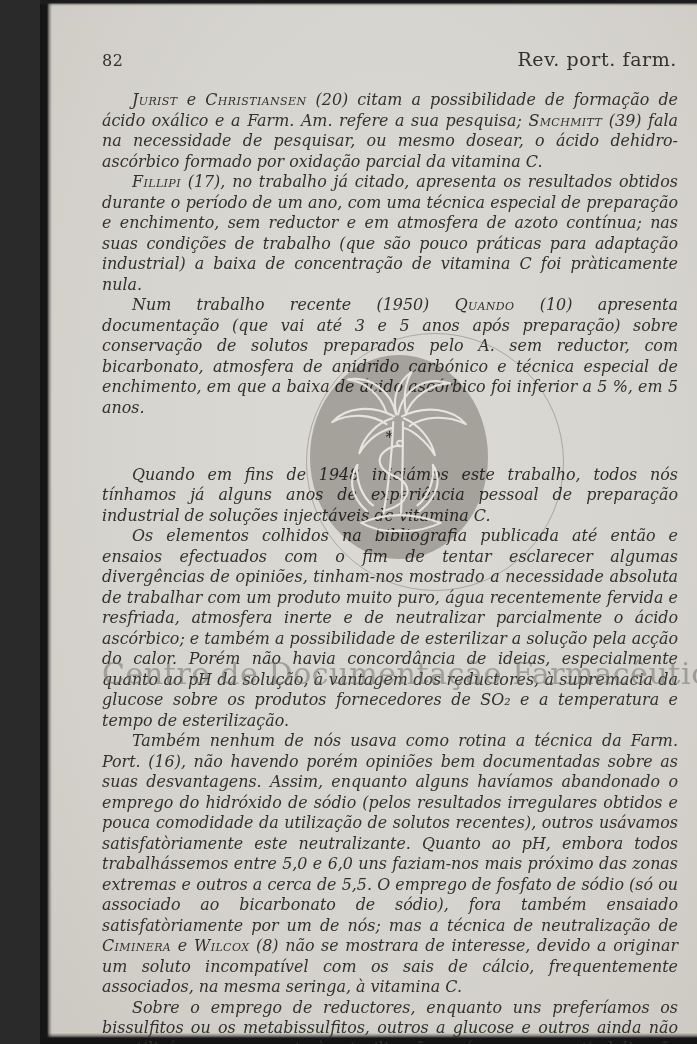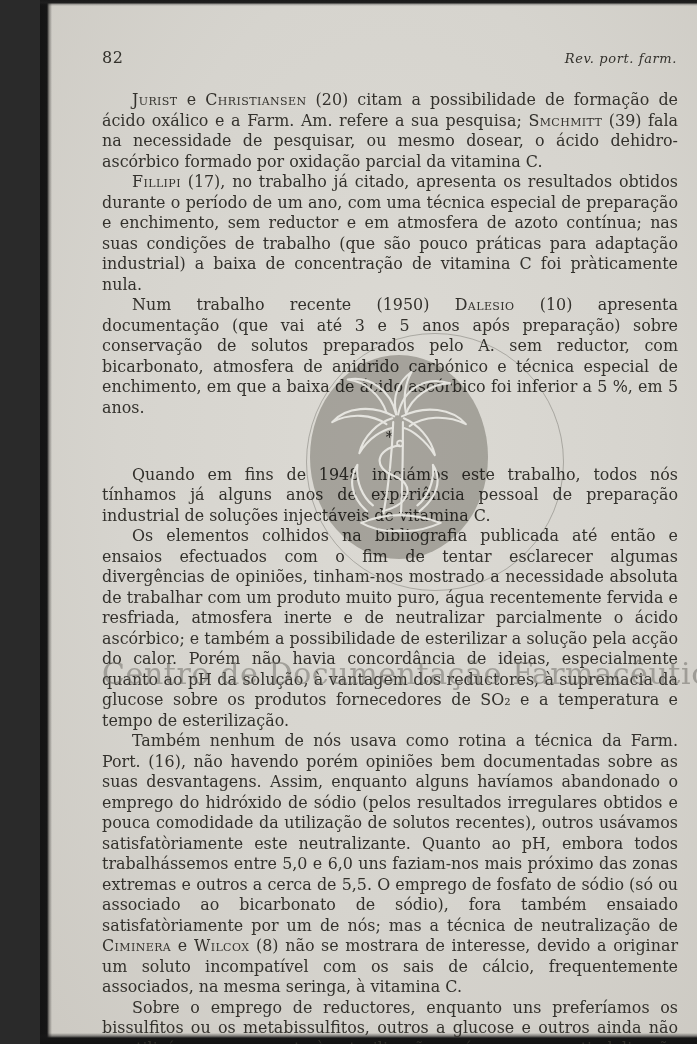--- a/index.html
+++ b/index.html
@@ -20,27 +20,27 @@
     background:linear-gradient(180deg,#1a1a1a 0px,#1f1f1f 3px,rgba(30,30,30,.35) 4px,rgba(30,30,30,0) 6px);}
   .edge-bottom{left:0;right:0;bottom:0;height:11px;
     background:linear-gradient(0deg,#121212 0px,#161616 6px,rgba(25,25,25,.45) 8px,rgba(25,25,25,0) 11px);}
   .edge-right{top:0;bottom:0;right:0;width:5px;
     background:linear-gradient(270deg,rgba(120,117,110,.55) 0px,rgba(120,117,110,.15) 3px,rgba(120,117,110,0) 5px);}
 
   
   .header{position:absolute;left:62px;right:60px;top:48px;
     display:flex;justify-content:space-between;align-items:baseline;}
   .page-number{font-size:16px;letter-spacing:.5px;}
-  .journal-title{font-style:italic;font-size:13px;letter-spacing:.6px;}
+  .journal-title{font-size:19px;letter-spacing:.6px;}
 
   
   .body-text{position:absolute;left:62px;top:90px;width:576px;
     font-size:15.9px;line-height:20.5px;text-align:justify;}
   .body-text p{margin:0;}
-  .body-text p.indent{text-indent:30px;}
+  .body-text p.indent{text-indent:30px;font-style:italic;}
   .sc{font-variant:small-caps;letter-spacing:.4px;}
   .separator{text-align:center;font-size:15px;margin:9px 0 17px 0;letter-spacing:1px;}
 
   
   .wm{position:absolute;pointer-events:none;}
   .wm-oval{left:270px;top:355px;width:178px;height:204px;border-radius:50%;
     background:#c0bfbb;mix-blend-mode:multiply;}
   .wm-circle{left:266px;top:333px;width:256px;height:256px;border-radius:50%;
     border:1.5px solid rgba(105,105,100,.38);mix-blend-mode:multiply;}
   .wm-emblem{left:282px;top:366px;width:156px;height:184px;opacity:.95;}
@@ -60,21 +60,21 @@
   <div class="edge edge-right"></div>
 
   <div class="header">
     <span class="page-number">82</span>
     <span class="journal-title">Rev. port. farm.</span>
   </div>
 
   <div class="body-text">
       <p class="indent"><span class="sc">Jurist</span><span> e </span><span class="sc">Christiansen</span><span> (20) citam a possibilidade de formação de ácido oxálico e a Farm. Am. refere a sua pesquisa; </span><span class="sc">Smchmitt</span><span> (39) fala na necessidade de pesquisar, ou mesmo dosear, o ácido dehidro-ascórbico formado por oxidação parcial da vitamina C.</span></p>
       <p class="indent"><span class="sc">Fillipi</span><span> (17), no trabalho já citado, apresenta os resultados obtidos durante o período de um ano, com uma técnica especial de preparação e enchimento, sem reductor e em atmosfera de azoto contínua; nas suas condições de trabalho (que são pouco práticas para adaptação industrial) a baixa de concentração de vitamina C foi pràticamente nula.</span></p>
-      <p class="indent"><span>Num trabalho recente (1950) </span><span class="sc">Dalesio</span><span> (10) apresenta documentação (que vai até 3 e 5 anos após preparação) sobre conservação de solutos preparados pelo A. sem reductor, com bicarbonato, atmosfera de anidrido carbónico e técnica especial de enchimento, em que a baixa de ácido ascórbico foi inferior a 5 %, em 5 anos.</span></p>
+      <p class="indent"><span>Num trabalho recente (1950) </span><span class="sc">Quando</span><span> (10) apresenta documentação (que vai até 3 e 5 anos após preparação) sobre conservação de solutos preparados pelo A. sem reductor, com bicarbonato, atmosfera de anidrido carbónico e técnica especial de enchimento, em que a baixa de ácido ascórbico foi inferior a 5 %, em 5 anos.</span></p>
       <div class="separator">*</div>
       <p class="indent"><span>Quando em fins de 1948 iniciámos este trabalho, todos nós tínhamos já alguns anos de experiência pessoal de preparação industrial de soluções injectáveis de vitamina C.</span></p>
       <p class="indent"><span>Os elementos colhidos na bibliografia publicada até então e ensaios efectuados com o fim de tentar esclarecer algumas divergências de opiniões, tinham-nos mostrado a necessidade absoluta de trabalhar com um produto muito puro, água recentemente fervida e resfriada, atmosfera inerte e de neutralizar parcialmente o ácido ascórbico; e também a possibilidade de esterilizar a solução pela acção do calor. Porém não havia concordância de ideias, especialmente quanto ao pH da solução, à vantagem dos reductores, à supremacia da glucose sobre os produtos fornecedores de SO₂ e a temperatura e tempo de esterilização.</span></p>
       <p class="indent"><span>Também nenhum de nós usava como rotina a técnica da Farm. Port. (16), não havendo porém opiniões bem documentadas sobre as suas desvantagens. Assim, enquanto alguns havíamos abandonado o emprego do hidróxido de sódio (pelos resultados irregulares obtidos e pouca comodidade da utilização de solutos recentes), outros usávamos satisfatòriamente este neutralizante. Quanto ao pH, embora todos trabalhássemos entre 5,0 e 6,0 uns faziam-nos mais próximo das zonas extremas e outros a cerca de 5,5. O emprego de fosfato de sódio (só ou associado ao bicarbonato de sódio), fora também ensaiado satisfatòriamente por um de nós; mas a técnica de neutralização de </span><span class="sc">Ciminera</span><span> e </span><span class="sc">Wilcox</span><span> (8) não se mostrara de interesse, devido a originar um soluto incompatível com os sais de cálcio, frequentemente associados, na mesma seringa, à vitamina C.</span></p>
       <p class="indent"><span>Sobre o emprego de reductores, enquanto uns preferíamos os bissulfitos ou os metabissulfitos, outros a glucose e outros ainda não os utilizávamos; e quanto à esterilização, usávamos uns a tindalização a 70° e a maioria o aquecimento a 100°, 30 m.</span></p>
     </div>
 
   <div class="wm wm-circle"></div>
   <div class="wm wm-oval"></div>
   <svg class="wm wm-emblem" viewBox="0 0 160 190" fill="none" stroke="#e9e8e3" stroke-width="2.2" stroke-linecap="round" stroke-linejoin="round">

